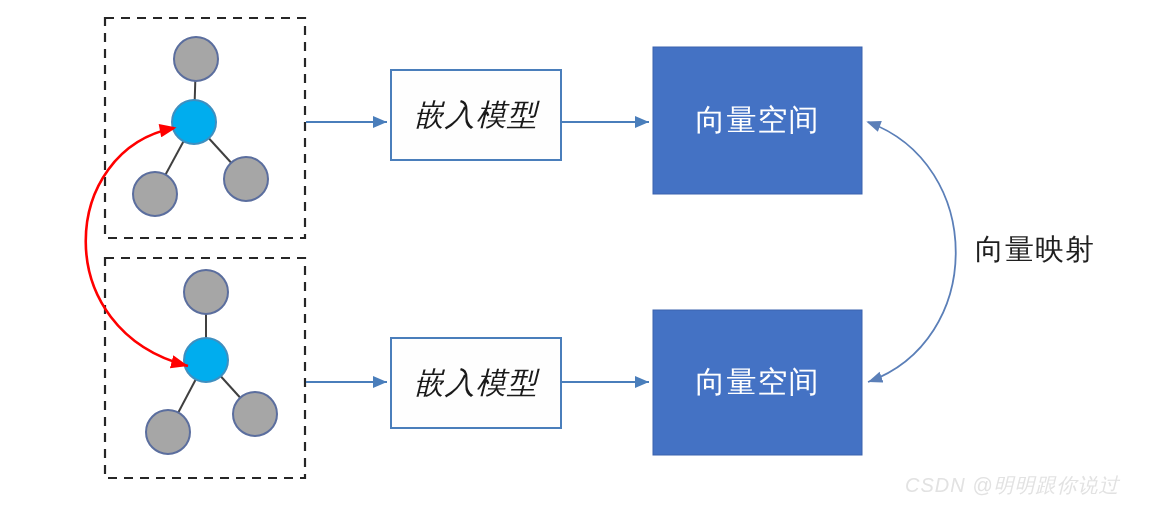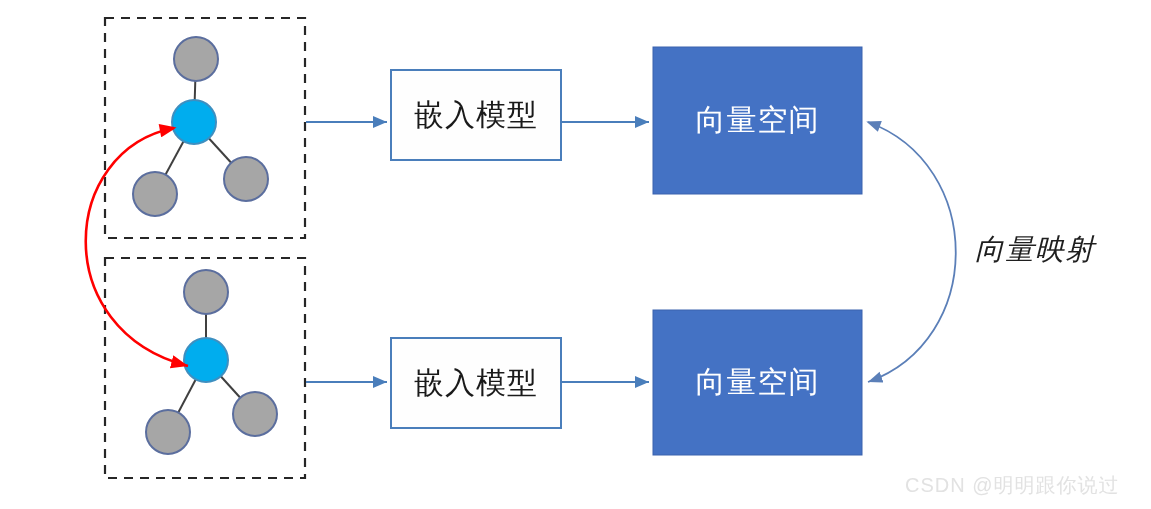--- a/index.html
+++ b/index.html
@@ -31,39 +31,41 @@
     align-items: center;
     justify-content: center;
     text-align: center;
     white-space: nowrap;
     letter-spacing: 1px;
     pointer-events: none;
   }
   .embed-box-label {
     font-size: 30px;
     color: #1a1a1a;
+    font-style: italic;
   }
   .vector-box-label {
     font-size: 30px;
     color: #ffffff;
   }
   .mapping-label {
     position: absolute;
     font-size: 29px;
     color: #1f1f1f;
     letter-spacing: 1px;
     white-space: nowrap;
   }
   .watermark {
     position: absolute;
     font-size: 20px;
     color: #e2e2e2;
     letter-spacing: 1px;
     white-space: nowrap;
     user-select: none;
+    font-style: italic;
   }
 </style>
 </head>
 <body>
 
 <div id="canvas">
 
   <svg id="diagram-svg" viewBox="0 0 1151 509">
     <defs>
       <marker id="arrowBlue" markerWidth="8" markerHeight="8" refX="7" refY="3" orient="auto" markerUnits="strokeWidth">
@@ -131,17 +133,17 @@
   </svg>
 
   <div class="box-label embed-box-label" style="left:391px; top:70px; width:170px; height:90px;">嵌入模型</div>
 
   <div class="box-label vector-box-label" style="left:653px; top:47px; width:209px; height:147px;">向量空间</div>
 
   <div class="box-label embed-box-label" style="left:391px; top:338px; width:170px; height:90px;">嵌入模型</div>
 
   <div class="box-label vector-box-label" style="left:653px; top:310px; width:209px; height:145px;">向量空间</div>
 
-  <div class="mapping-label" style="left:975px; top:230px;font-style:italic;">向量映射</div>
+  <div class="mapping-label" style="left:975px; top:230px;">向量映射</div>
 
   <div class="watermark" style="left:905px; top:472px;">CSDN @明明跟你说过</div>
 
 </div>
 
 </body></html>

